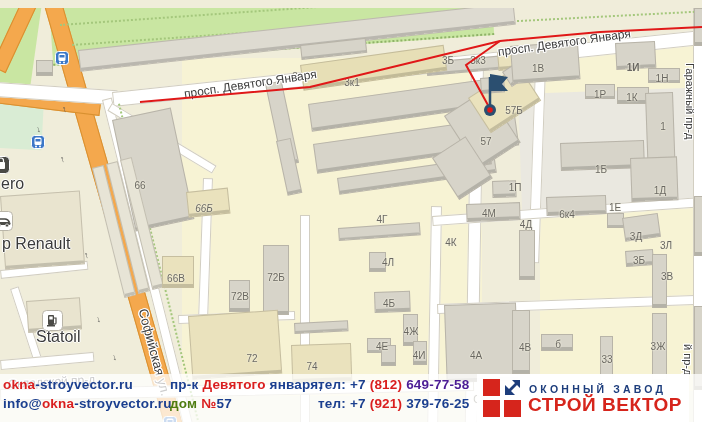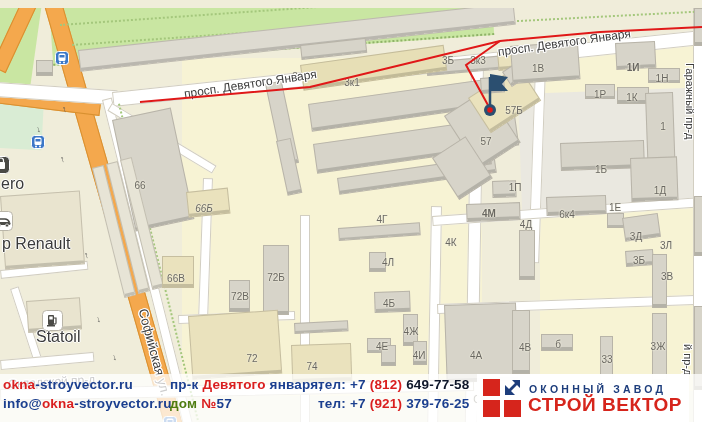--- a/index.html
+++ b/index.html
@@ -143,21 +143,21 @@
     <span class="lbl" style="left: 662px; top: 70px; text-align: right;">1Н</span>
     <span class="lbl" style="left: 600px; top: 86px;">1Р</span>
     <span class="lbl" style="left: 632px; top: 89px;">1К</span>
     <span class="lbl" style="left: 514px; top: 102px;">57Б</span>
     <span class="lbl" style="left: 486px; top: 133px;">57</span>
     <span class="lbl" style="left: 663px; top: 118px;">1</span>
     <span class="lbl" style="left: 601px; top: 161px;">1Б</span>
     <span class="lbl" style="left: 515px; top: 179px;">1П</span>
     <span class="lbl" style="left: 660px; top: 182px;">1Д</span>
     <span class="lbl" style="left: 615px; top: 199px;">1Е</span>
-    <span class="lbl" style="left: 489px; top: 205px; font-weight: bold;">4М</span>
+    <span class="lbl" style="left: 489px; top: 205px;">4М</span>
     <span class="lbl" style="left: 567px; top: 206px;">6к4</span>
     <span class="lbl" style="left: 382px; top: 211px;">4Г</span>
     <span class="lbl" style="left: 526px; top: 216px;">4Д</span>
     <span class="lbl" style="left: 451px; top: 234px;">4К</span>
     <span class="lbl" style="left: 636px; top: 228px;">3Д</span>
     <span class="lbl" style="left: 666px; top: 237px;">3Л</span>
     <span class="lbl" style="left: 375px; top: 254px; padding-left: 26px;">4Л</span>
     <span class="lbl" style="left: 639px; top: 252px;">3Б</span>
     <span class="lbl" style="left: 667px; top: 268px;">3В</span>
     <span class="lbl" style="left: 276px; top: 269px;">72Б</span>
@@ -239,21 +239,21 @@
       <polygon points="490,66 508,69 502,76 508,83 490,83" fill="#2b4f70"></polygon>
       <circle cx="490" cy="102" r="6" fill="#2b4f70"></circle>
       <circle cx="490" cy="102" r="2.8" fill="#e01818"></circle>
     </svg>
   </div>
 
 <div id="footer">
   <div id="footer-rows">
       <div class="fcell" style="left: 3px; top: 3px;"><span style="color: rgb(218, 31, 31);">okna</span><span style="color: rgb(27, 63, 143);">-stroyvector.ru</span></div>
       <div class="fcell" style="left: 170px; top: 3px;"><span style="color: rgb(27, 63, 143);">пр-к </span><span style="color: rgb(218, 31, 31);">Девятого</span><span style="color: rgb(27, 63, 143);"> января,</span></div>
-      <div class="fcell" style="left: 318px; top: 3px;"><span style="color: rgb(27, 63, 143);">тел: +7 </span><span style="color: rgb(218, 31, 31);">(812)</span><span style="color: #0f172a;"> 649-77-58</span></div>
+      <div class="fcell" style="left: 318px; top: 3px;"><span style="color: rgb(27, 63, 143);">тел: +7 </span><span style="color: rgb(218, 31, 31);">(812)</span><span style="color: #4c1d95;"> 649-77-58</span></div>
       <div class="fcell" style="left: 3px; top: 22px;"><span style="color: rgb(27, 63, 143);">info@</span><span style="color: rgb(218, 31, 31);">okna</span><span style="color: rgb(27, 63, 143);">-stroyvector.ru</span></div>
       <div class="fcell" style="left: 170px; top: 22px;"><span style="color: #4d7c0f;">дом </span><span style="color: rgb(218, 31, 31);">№</span><span style="color: rgb(27, 63, 143);">57</span></div>
       <div class="fcell" style="left: 318px; top: 22px;"><span style="color: rgb(27, 63, 143);">тел: +7 </span><span style="color: rgb(218, 31, 31);">(921)</span><span style="color: rgb(27, 63, 143);"> 379-76-25</span></div>
     </div>
   <div id="logo">
     <div id="logo-mark">
       <div class="sq" style="left:0;top:0"></div>
       <div class="sq" style="left:0;top:21px"></div>
       <div class="sq" style="left:21px;top:21px"></div>
       <svg id="logo-arrow" width="17" height="17" viewBox="0 0 17 17">

